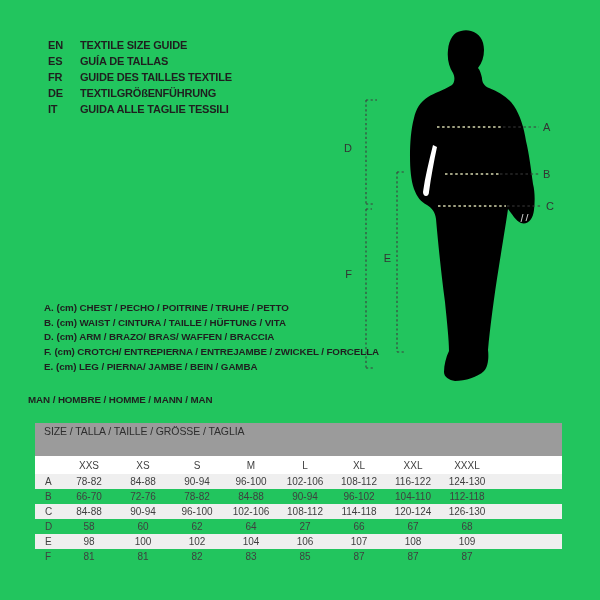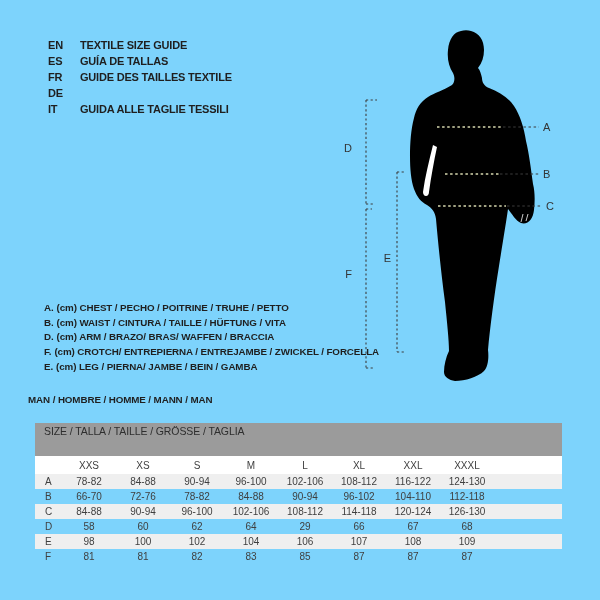--- a/index.html
+++ b/index.html
@@ -1,17 +1,17 @@
 <!DOCTYPE html>
 <html><head>
 <meta charset="utf-8">
 <style>
   html,body{margin:0;padding:0;background:#e9e9e9;}
   .canvas{
-    position:relative;width:600px;height:600px;background:#7dd3fc;
+    position:relative;width:600px;height:600px;background:#22c55e;
     font-family:"Liberation Sans",sans-serif;overflow:hidden;margin:0 auto;
   }
   
   .lang-block{position:absolute;left:48px;top:37px;}
   .lang-row{display:flex;height:16px;line-height:16px;}
   .lang-code{width:32px;font-size:11px;font-weight:700;color:#1f1f1f;letter-spacing:-0.2px;}
   .lang-text{font-size:11px;font-weight:700;color:#1f1f1f;letter-spacing:-0.2px;white-space:nowrap;}
   
   .legend-block{position:absolute;left:44px;top:299px;}
   .legend-row{height:14.7px;line-height:14.7px;white-space:nowrap;}
@@ -44,20 +44,21 @@
     <div class="lang-row">
       <span class="lang-code">ES</span>
       <span class="lang-text">GUÍA DE TALLAS</span>
     </div>
     <div class="lang-row">
       <span class="lang-code">FR</span>
       <span class="lang-text">GUIDE DES TAILLES TEXTILE</span>
     </div>
     <div class="lang-row">
       <span class="lang-code">DE</span>
+      <span class="lang-text">TEXTILGRÖßENFÜHRUNG</span>
     </div>
     <div class="lang-row">
       <span class="lang-code">IT</span>
       <span class="lang-text">GUIDA ALLE TAGLIE TESSILI</span>
     </div>
   </div>
 
   <div class="legend-block">
     <div class="legend-row">
       <span class="legend-key">A.</span><span class="legend-text">(cm) CHEST / PECHO / POITRINE / TRUHE / PETTO</span>
@@ -200,21 +201,21 @@
       <div class="t-cell">126-130</div>
       <div></div>
     </div>
 
     <div class="t-row t-data">
       <div class="t-label">D</div>
       <div class="t-cell">58</div>
       <div class="t-cell">60</div>
       <div class="t-cell">62</div>
       <div class="t-cell">64</div>
-      <div class="t-cell">29</div>
+      <div class="t-cell">27</div>
       <div class="t-cell">66</div>
       <div class="t-cell">67</div>
       <div class="t-cell">68</div>
       <div></div>
     </div>
 
     <div class="t-row t-data striped">
       <div class="t-label">E</div>
       <div class="t-cell">98</div>
       <div class="t-cell">100</div>

